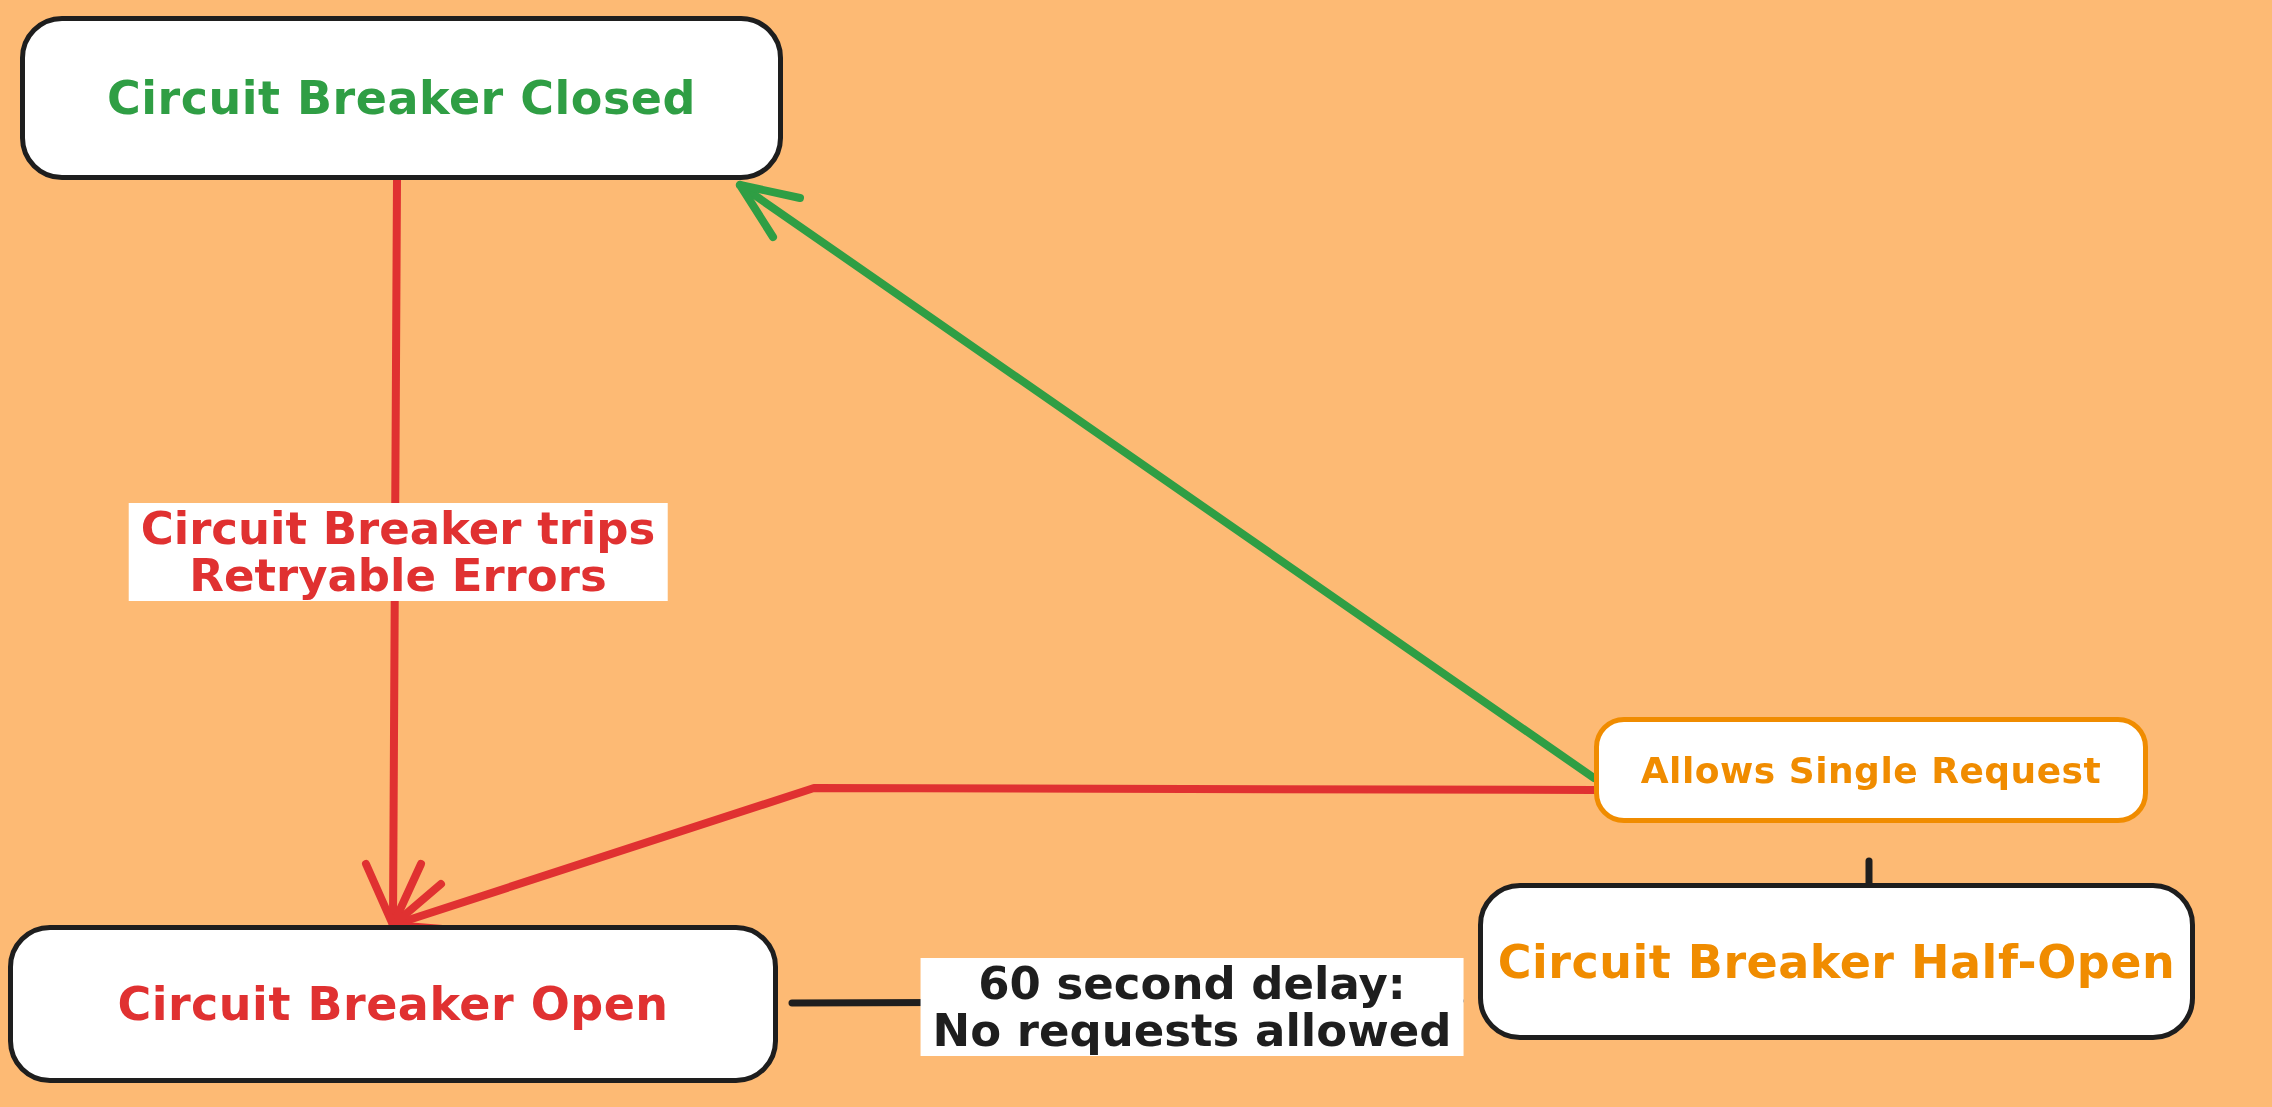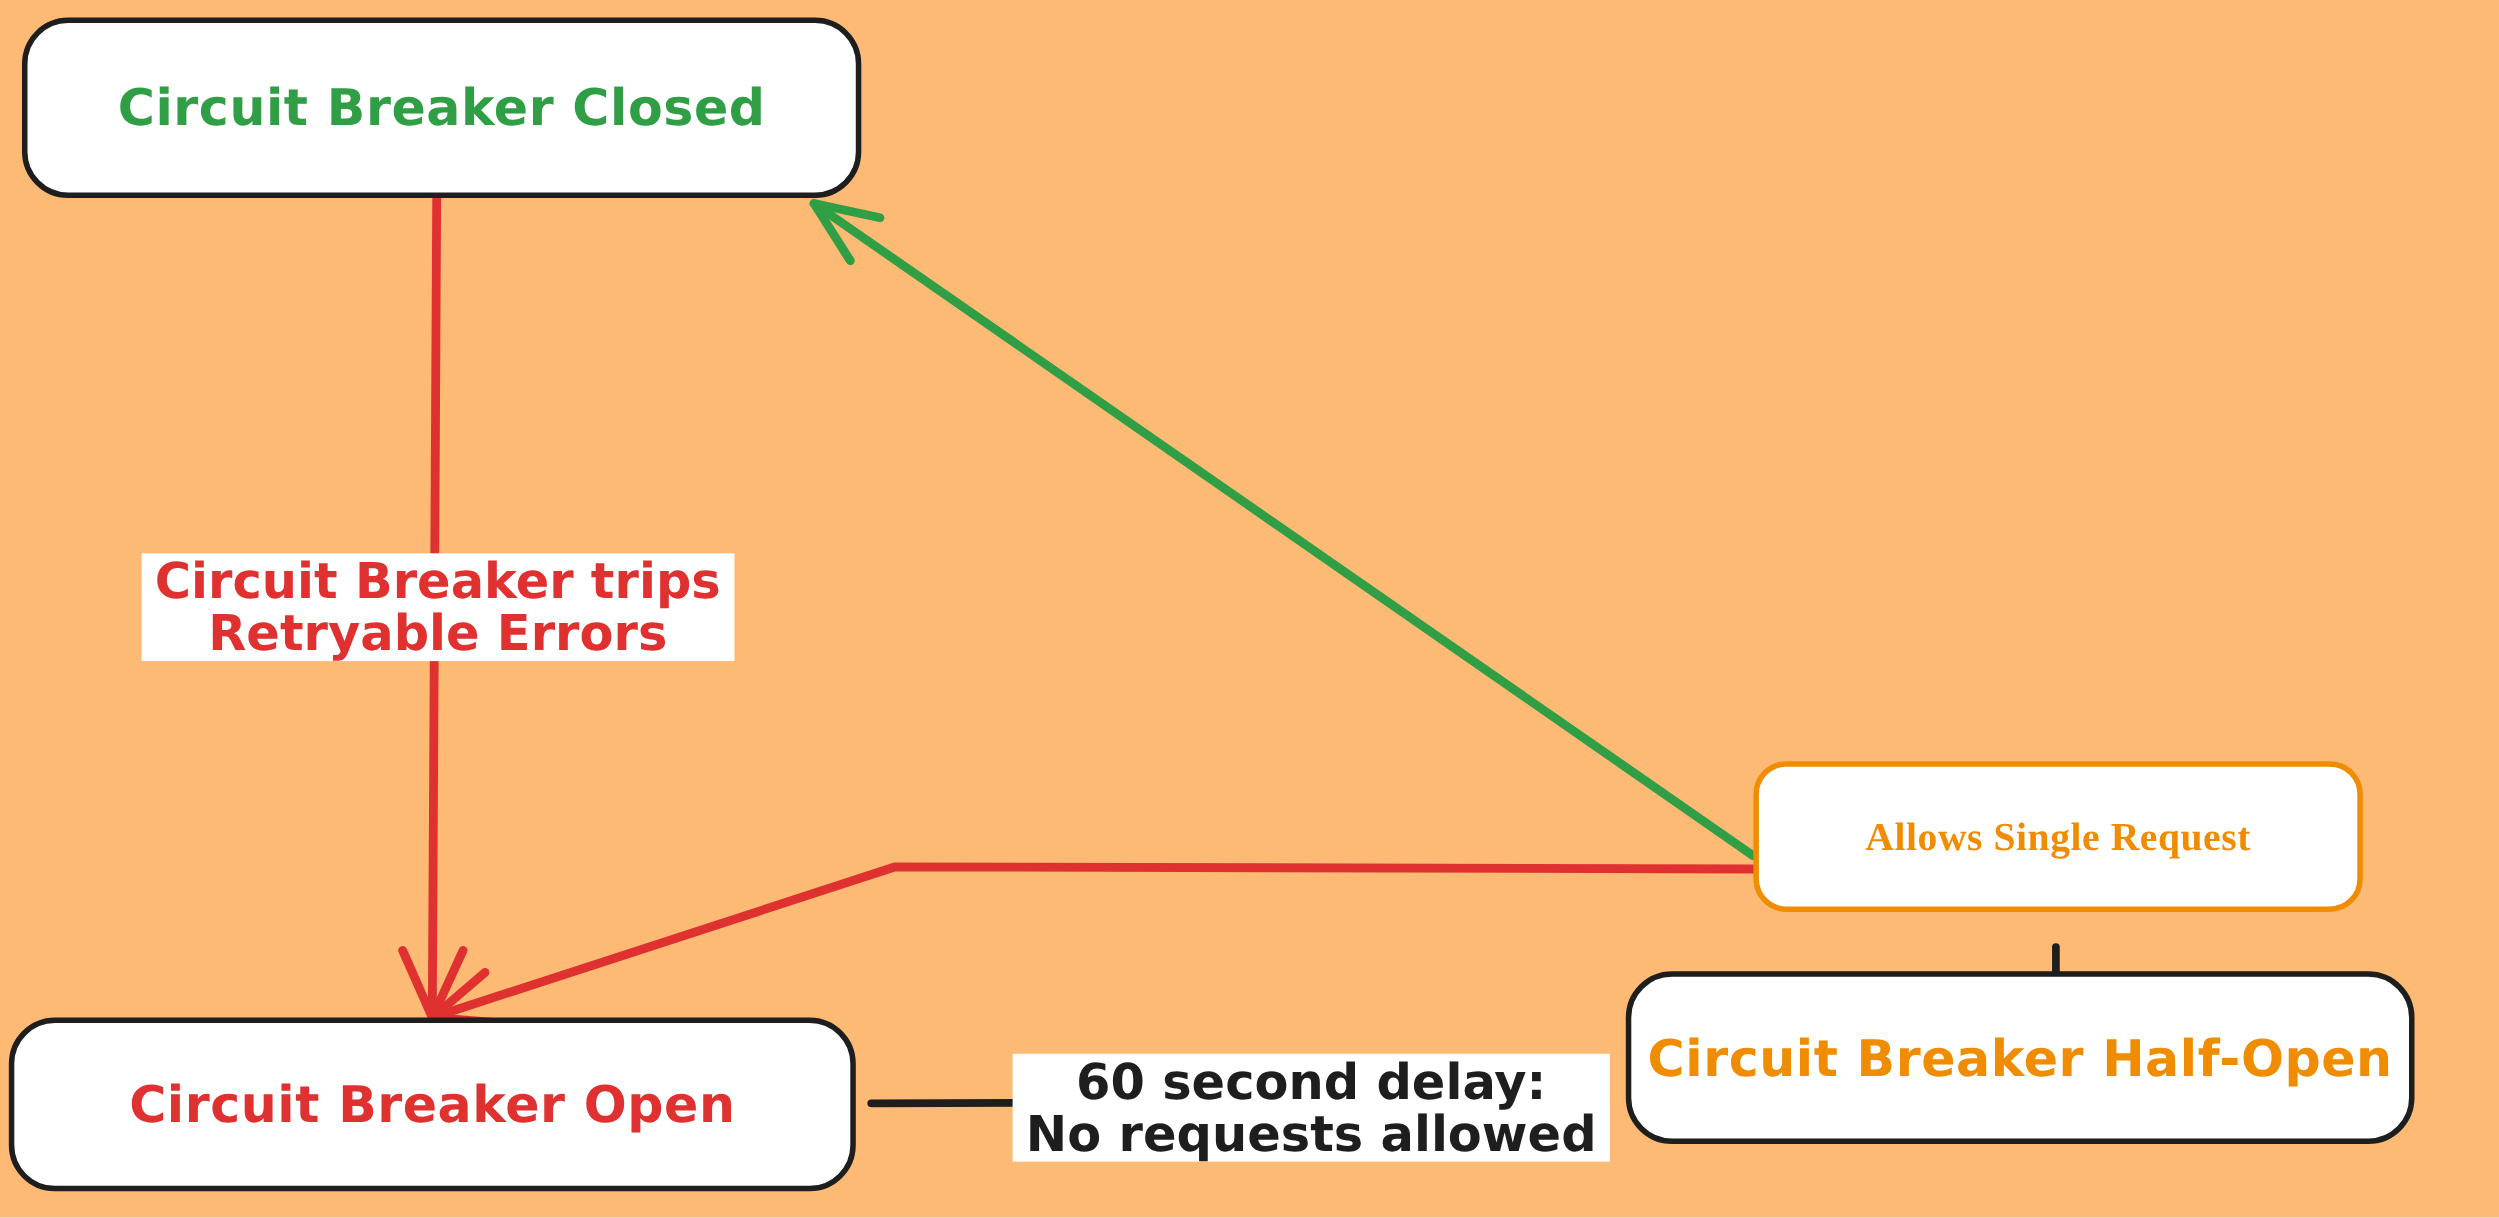--- a/index.html
+++ b/index.html
@@ -102,21 +102,21 @@
   </div>
 
   <div class="node node-open" style="left:8px; top:925px; width:770px; height:158px;">
     <span class="node-label">Circuit Breaker Open</span>
   </div>
 
   <div class="node node-halfopen" style="left:1478px; top:883px; width:717px; height:157px;">
     <span class="node-label">Circuit Breaker Half-Open</span>
   </div>
 
-  <div class="node node-allows" style="left:1594px; top:692px; width:554px; height:137px;font-family:Liberation Serif, serif;">
+  <div class="node node-allows" style="left:1594px; top:717px; width:554px; height:106px;">
     <span class="node-label">Allows Single Request</span>
   </div>
 
   <div class="edge-label edge-label-red" style="left:398px; top:552px;">
     <div>Circuit Breaker trips</div>
     <div>Retryable Errors</div>
   </div>
 
 
 

